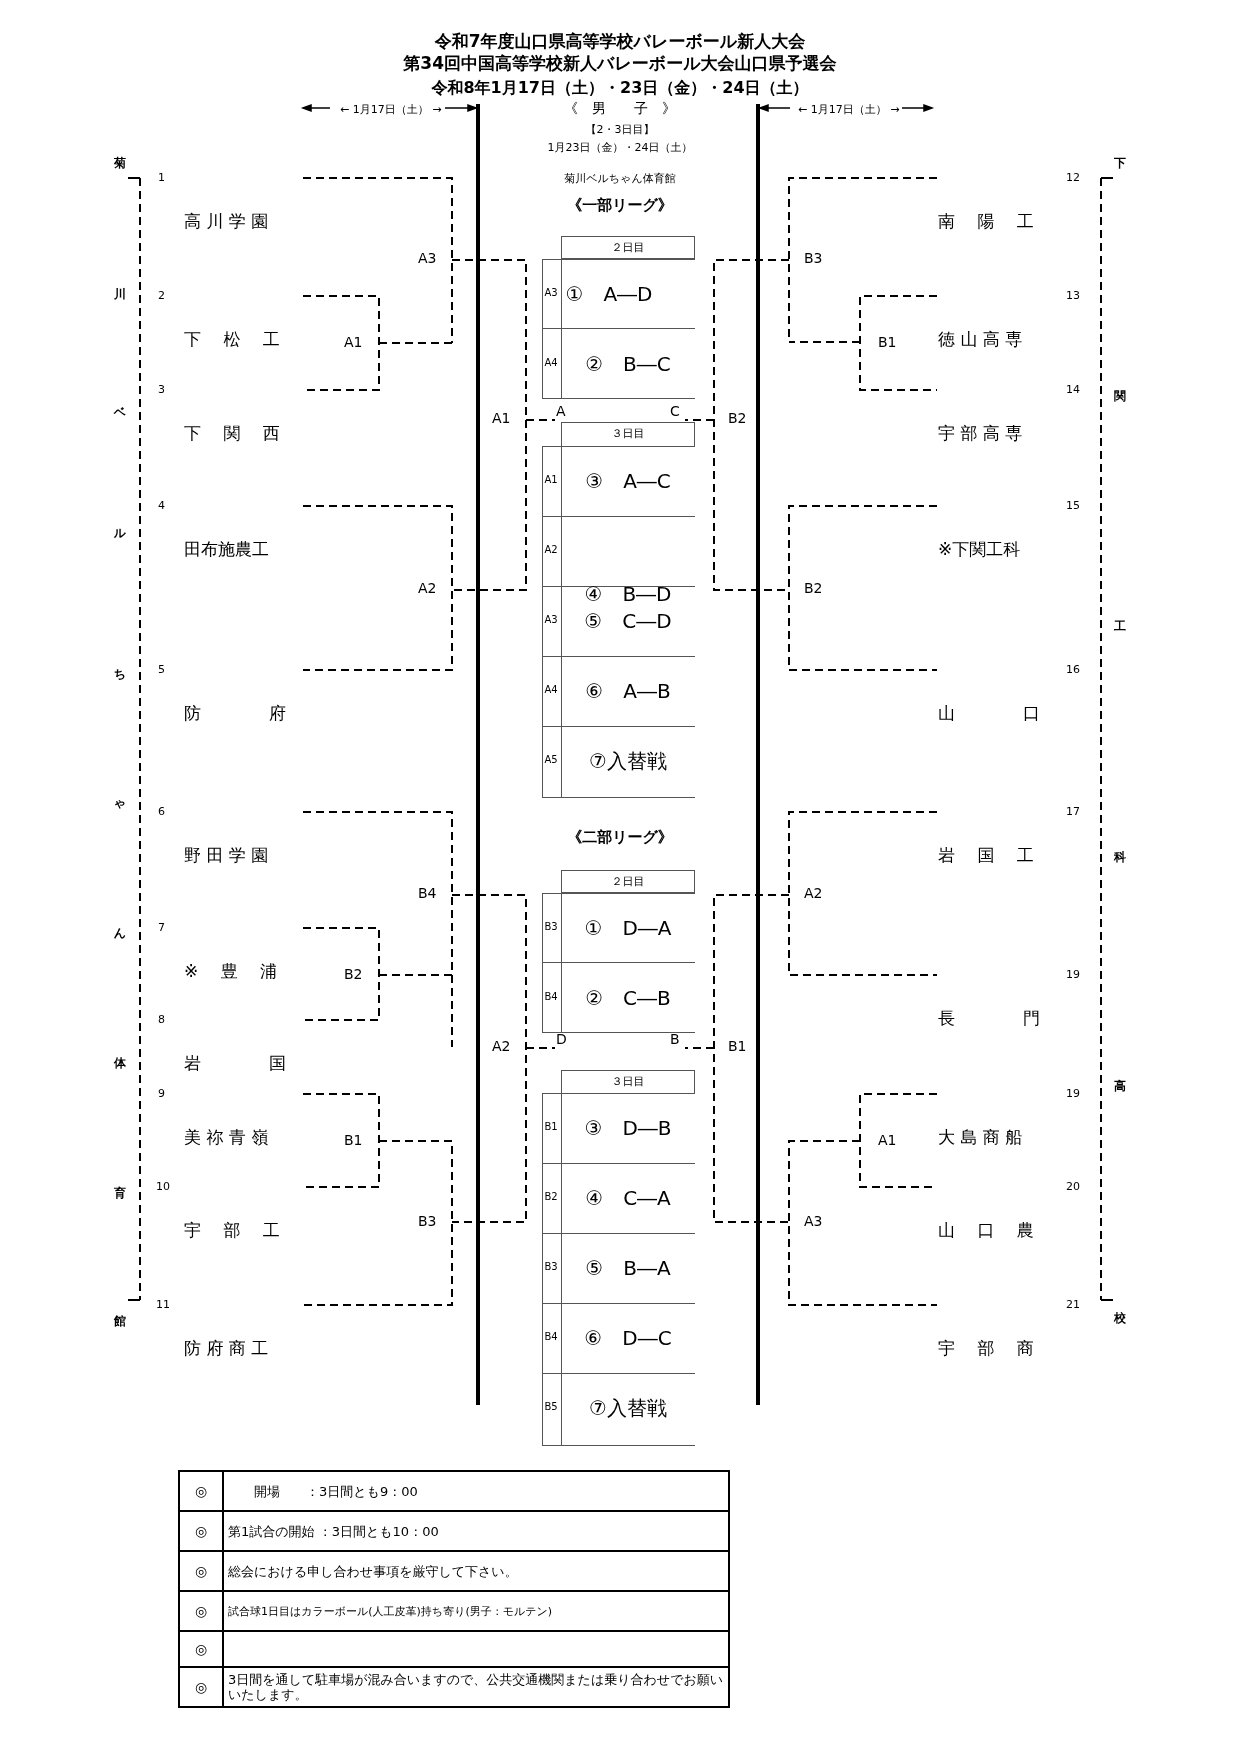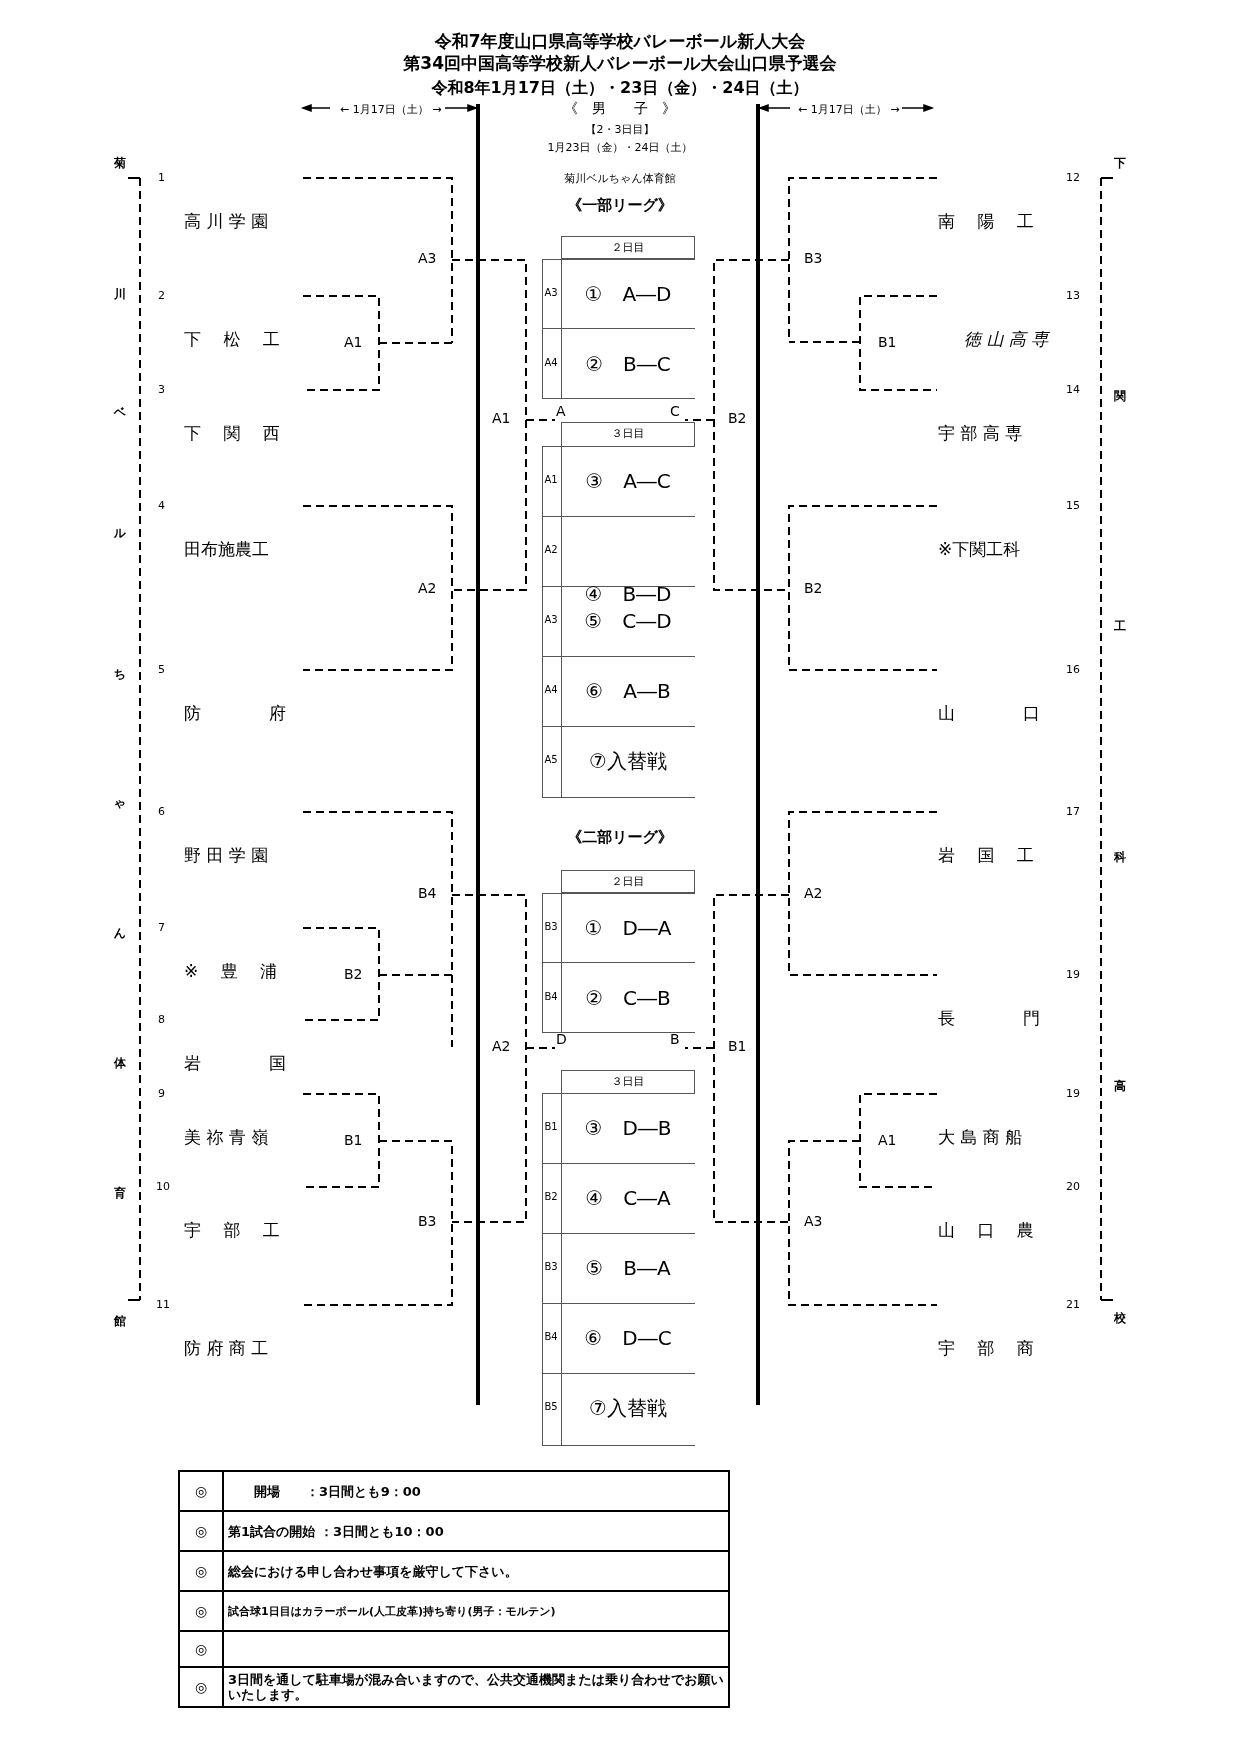--- a/index.html
+++ b/index.html
@@ -14,21 +14,21 @@
   .vlabel{font-size:12px;font-weight:bold;width:20px;text-align:center;}
   svg#lines{position:absolute;left:0;top:0;}
   .box{position:absolute;border:1.5px solid #555;box-sizing:border-box;background:#fff;}
   .slot{position:absolute;font-size:10px;width:18px;text-align:center;}
   .match{position:absolute;font-size:20px;text-align:center;}
   .hdr{position:absolute;font-size:11px;text-align:center;}
   .notes{position:absolute;left:178px;top:1470px;width:552px;border:2px solid #000;box-sizing:border-box;}
   .note-row{display:flex;border-bottom:2px solid #000;box-sizing:border-box;}
   .note-row:last-child{border-bottom:none;}
   .note-mark{width:42px;border-right:2px solid #000;display:flex;align-items:center;justify-content:center;font-size:14px;}
-  .note-text{flex:1;padding:2px 4px;font-size:13px;line-height:15px;display:flex;align-items:center;font-weight:bold;}
+  .note-text{flex:1;padding:2px 4px;font-size:13px;line-height:15px;display:flex;align-items:center;}
 </style>
 </head>
 <body>
 
 <svg id="lines" width="1240" height="1754">
   <g stroke="#000" stroke-width="2" fill="none" stroke-dasharray="8,5">
 
     <path d="M140 178 V1300"></path>
 
     <path d="M303 178 H452 V343"></path>
@@ -133,21 +133,21 @@
 <div class="abs team" style="left:184px;top:1008px;">岩　　　　国</div>
 <div class="abs num" style="left:158px;top:1087px;">9</div>
 <div class="abs team" style="left:184px;top:1082px;">美 祢 青 嶺</div>
 <div class="abs num" style="left:156px;top:1180px;">10</div>
 <div class="abs team" style="left:184px;top:1175px;">宇　 部　 工</div>
 <div class="abs num" style="left:156px;top:1298px;">11</div>
 <div class="abs team" style="left:184px;top:1293px;">防 府 商 工</div>
 
 <div class="abs team" style="left:938px;top:166px;">南　 陽　 工</div>
 <div class="abs num" style="left:1066px;top:171px;">12</div>
-<div class="abs team" style="left:964px;top:284px;font-style:italic;">徳 山 高 専</div>
+<div class="abs team" style="left:938px;top:284px;">徳 山 高 専</div>
 <div class="abs num" style="left:1066px;top:289px;">13</div>
 <div class="abs team" style="left:938px;top:378px;">宇 部 高 専</div>
 <div class="abs num" style="left:1066px;top:383px;">14</div>
 <div class="abs team" style="left:938px;top:494px;">※下関工科</div>
 <div class="abs num" style="left:1066px;top:499px;">15</div>
 <div class="abs team" style="left:938px;top:658px;">山　　　　口</div>
 <div class="abs num" style="left:1066px;top:663px;">16</div>
 <div class="abs team" style="left:938px;top:800px;">岩　 国　 工</div>
 <div class="abs num" style="left:1066px;top:805px;">17</div>
 <div class="abs team" style="left:938px;top:963px;">長　　　　門</div>
@@ -180,21 +180,21 @@
 
 <div class="abs" style="left:530px;top:196px;width:180px;text-align:center;font-size:15px;font-weight:bold;">《一部リーグ》</div>
 
 <div class="box" style="left:561px;top:236px;width:134px;height:162px;"></div>
 <div class="box" style="left:542px;top:259px;width:153px;height:140px;border-right:none;"></div>
 <div class="hdr" style="left:561px;top:240px;width:134px;">２日目</div>
 <div class="abs" style="left:561px;top:258px;width:134px;border-top:1.5px solid #555;"></div>
 <div class="abs" style="left:542px;top:328px;width:153px;border-top:1.5px solid #555;"></div>
 <div class="abs" style="left:561px;top:258px;height:140px;border-left:1.5px solid #555;"></div>
 <div class="slot" style="left:542px;top:287px;">A3</div>
-<div class="match" style="left:561px;top:281px;width:134px;">①　A―D</div>
+<div class="match" style="left:542px;top:281px;width:134px;">①　A―D</div>
 <div class="slot" style="left:542px;top:357px;">A4</div>
 <div class="match" style="left:561px;top:351px;width:134px;">②　B―C</div>
 
 <div class="abs lbl" style="left:556px;top:403px;">A</div>
 <div class="abs lbl" style="left:670px;top:403px;">C</div>
 
 <div class="box" style="left:561px;top:422px;width:134px;height:376px;"></div>
 <div class="box" style="left:542px;top:446px;width:153px;height:352px;border-right:none;"></div>
 <div class="hdr" style="left:561px;top:426px;width:134px;">３日目</div>
 <div class="abs" style="left:561px;top:446px;height:352px;border-left:1.5px solid #555;"></div>

